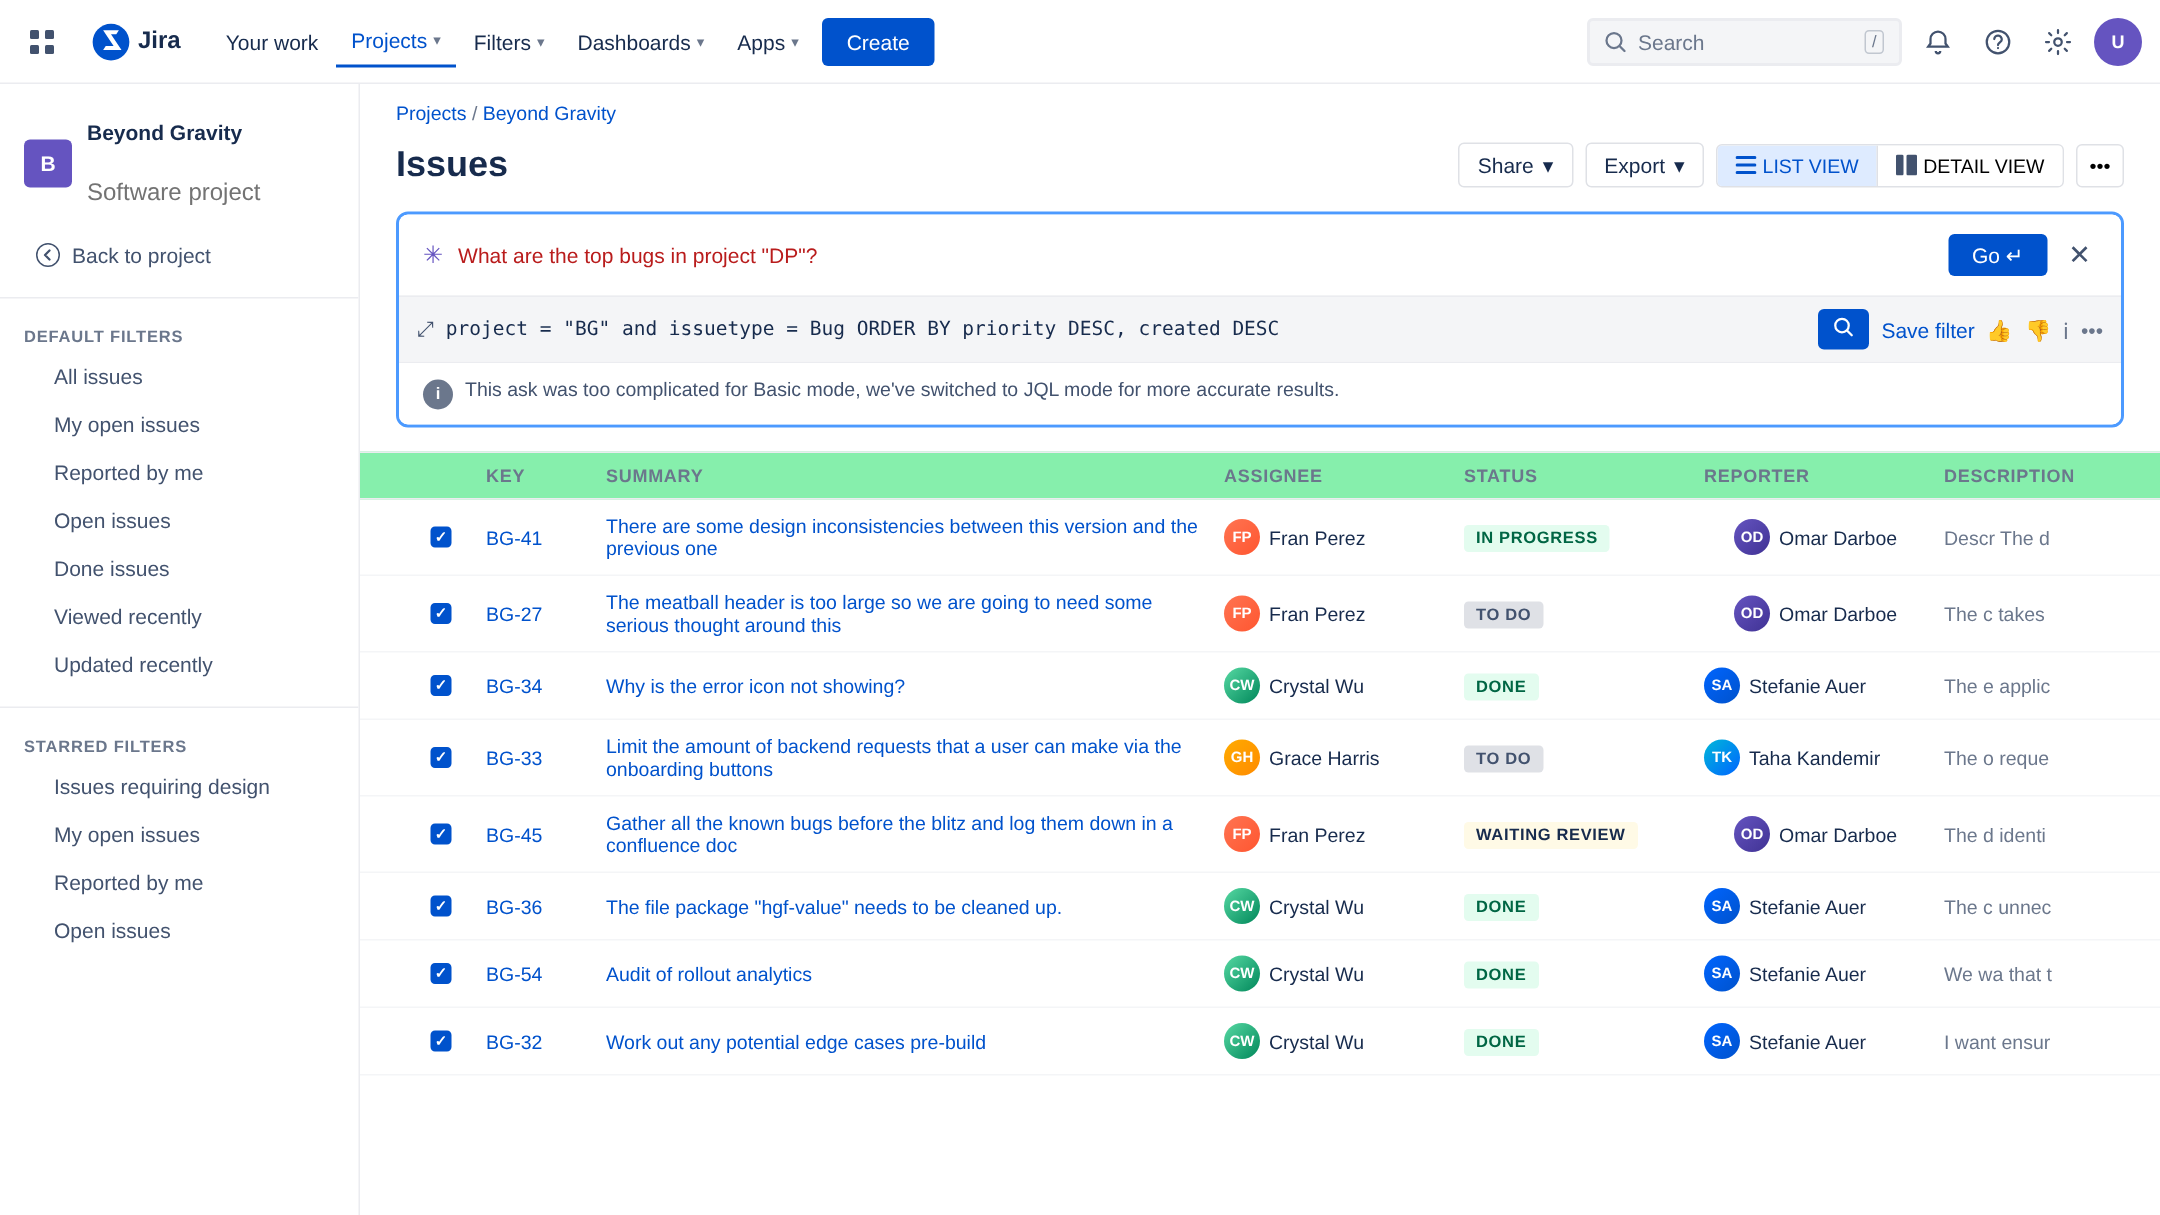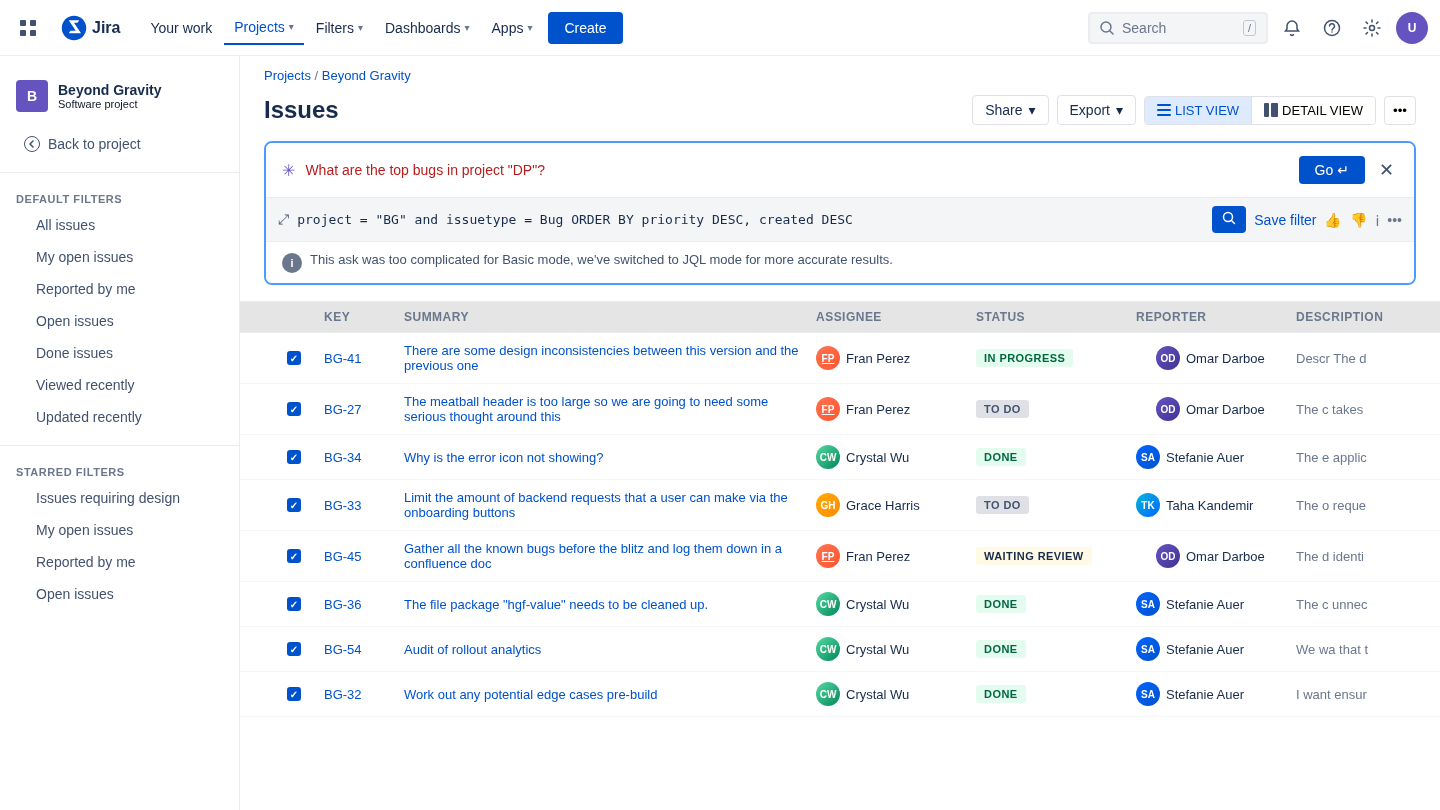--- a/index.html
+++ b/index.html
@@ -43,21 +43,21 @@
       cursor: pointer;
       margin-left: 4px;
     }
     .nav-right { margin-left: auto; display: flex; align-items: center; gap: 8px; }
     .search-box {
       display: flex; align-items: center;
       border: 2px solid #ebecf0;
       border-radius: 4px;
       padding: 6px 10px;
       gap: 8px;
-      width: 180px;
+      width: 210px;
       background: #f4f5f7;
       cursor: text;
     }
     .search-placeholder { color: #6b778c; font-size: 14px; flex: 1; }
     .search-kbd { font-size: 11px; color: #6b778c; border: 1px solid #c1c7d0; border-radius: 3px; padding: 1px 4px; }
     .nav-icon-btn { width: 32px; height: 32px; border-radius: 50%; display: flex; align-items: center; justify-content: center; cursor: pointer; color: #42526e; }
     .avatar-btn { width: 32px; height: 32px; border-radius: 50%; background: #6554c0; color: #fff; display: flex; align-items: center; justify-content: center; font-size: 12px; font-weight: 600; cursor: pointer; }
 
     
     .app-layout { display: flex; height: calc(100vh - 56px); overflow: hidden; }
@@ -70,21 +70,21 @@
       border-right: 1px solid #ebecf0;
       overflow-y: auto;
       padding: 16px 0;
     }
     .sidebar-project {
       display: flex; align-items: center; gap: 10px;
       padding: 8px 16px 16px;
     }
     .project-icon { width: 32px; height: 32px; border-radius: 4px; background: #6554c0; display: flex; align-items: center; justify-content: center; color: #fff; font-size: 14px; font-weight: 700; }
     .project-info .project-name { font-size: 14px; font-weight: 600; color: #172b4d; }
-    .project-info .project-type { font-size: 11px; color: #0f172a; }
+    .project-info .project-type { font-size: 16px; color: #737373; margin-top: 24px; }
     .sidebar-back {
       display: flex; align-items: center; gap: 8px;
       padding: 8px 16px;
       cursor: pointer;
       color: #42526e;
       border-radius: 4px;
       margin: 0 8px;
     }
     .sidebar-divider { height: 1px; background: #ebecf0; margin: 12px 0; }
     .sidebar-section-label {
@@ -198,21 +198,21 @@
       font-size: 11px; font-weight: 700; flex-shrink: 0; margin-top: 1px;
     }
     .ai-info-text { font-size: 13px; color: #42526e; }
 
     
     .issues-table { width: 100%; }
     .table-header {
       display: grid;
       grid-template-columns: 60px 80px 1fr 160px 160px 160px 120px;
       padding: 8px 24px;
-      background: #e5e5e5;
+      background: #86efac;
       border-top: 1px solid #ebecf0;
       border-bottom: 1px solid #ebecf0;
     }
     .th {
       font-size: 12px; font-weight: 600; color: #6b778c;
       text-transform: uppercase; letter-spacing: 0.04em;
     }
     .table-row {
       display: grid;
       grid-template-columns: 60px 80px 1fr 160px 160px 160px 120px;
@@ -222,21 +222,21 @@
       cursor: pointer;
     }
     .row-type { display: flex; align-items: center; justify-content: center; }
     .checkbox-cell { display: flex; align-items: center; justify-content: center; }
     .cb { width: 14px; height: 14px; border: 2px solid #0052cc; background: #0052cc; border-radius: 3px; display: flex; align-items: center; justify-content: center; }
     .cb-check { color: #fff; font-size: 10px; font-weight: 700; }
     .row-key { color: #0052cc; font-size: 13px; font-weight: 500; cursor: pointer; }
     .row-summary { font-size: 13px; color: #0052cc; cursor: pointer; padding-right: 12px; }
     .row-assignee, .row-reporter { display: flex; align-items: center; gap: 6px; font-size: 13px; color: #172b4d; }
     .user-avatar { width: 24px; height: 24px; border-radius: 50%; overflow: hidden; flex-shrink: 0; }
-    .ua-fran { background: linear-gradient(135deg, #ff7452, #ff5630); display: flex; align-items: center; justify-content: center; color: #fff; font-size: 10px; font-weight: 700; text-decoration: underline; }
+    .ua-fran { background: linear-gradient(135deg, #ff7452, #ff5630); display: flex; align-items: center; justify-content: center; color: #fff; font-size: 10px; font-weight: 700; }
     .ua-crystal { background: linear-gradient(135deg, #57d9a3, #00875a); display: flex; align-items: center; justify-content: center; color: #fff; font-size: 10px; font-weight: 700; }
     .ua-grace { background: linear-gradient(135deg, #ffab00, #ff8b00); display: flex; align-items: center; justify-content: center; color: #fff; font-size: 10px; font-weight: 700; }
     .ua-omar { background: linear-gradient(135deg, #6554c0, #403294); display: flex; align-items: center; justify-content: center; color: #fff; font-size: 10px; font-weight: 700; margin-left: 20px; }
     .ua-stef { background: linear-gradient(135deg, #0065ff, #0052cc); display: flex; align-items: center; justify-content: center; color: #fff; font-size: 10px; font-weight: 700; }
     .ua-taha { background: linear-gradient(135deg, #00b8d9, #0065ff); display: flex; align-items: center; justify-content: center; color: #fff; font-size: 10px; font-weight: 700; }
     .status-badge {
       display: inline-block;
       padding: 3px 8px;
       border-radius: 3px;
       font-size: 11px;

